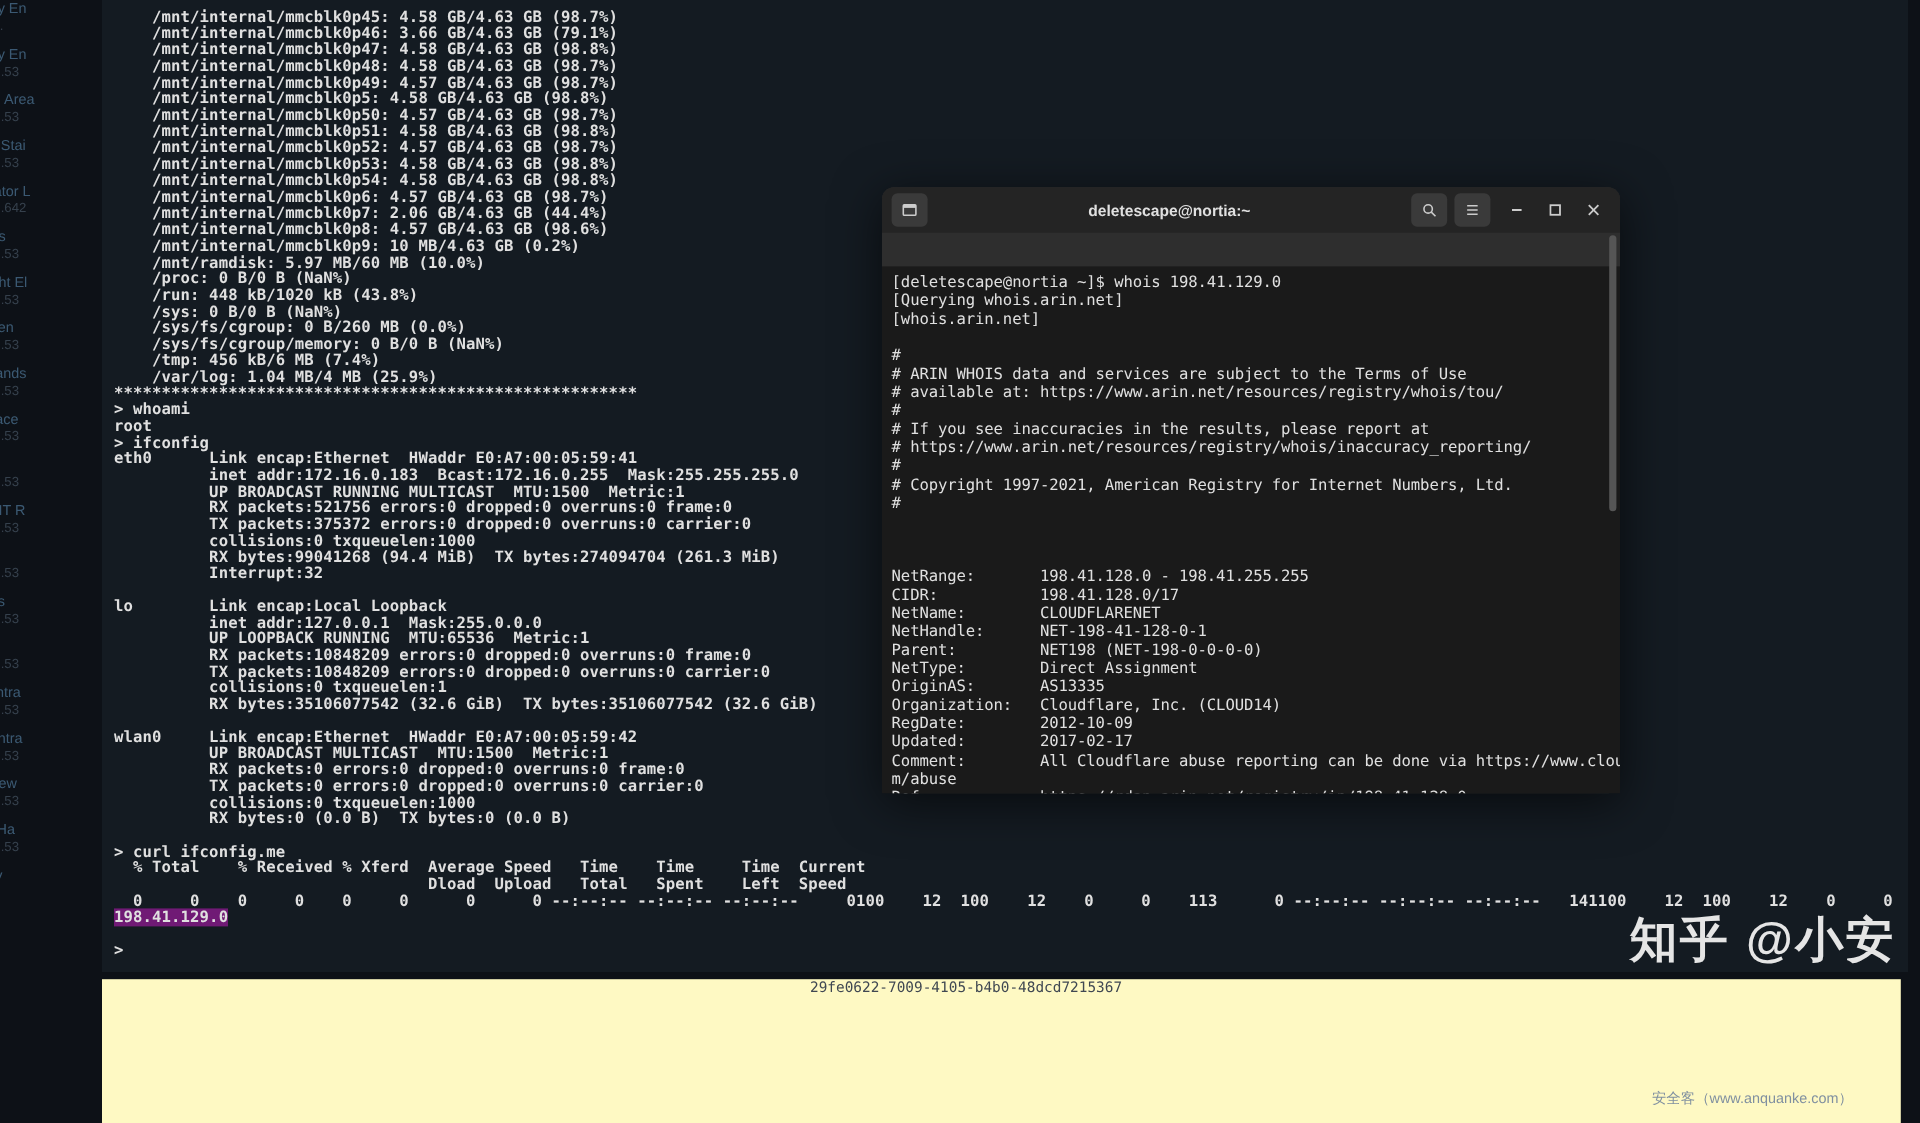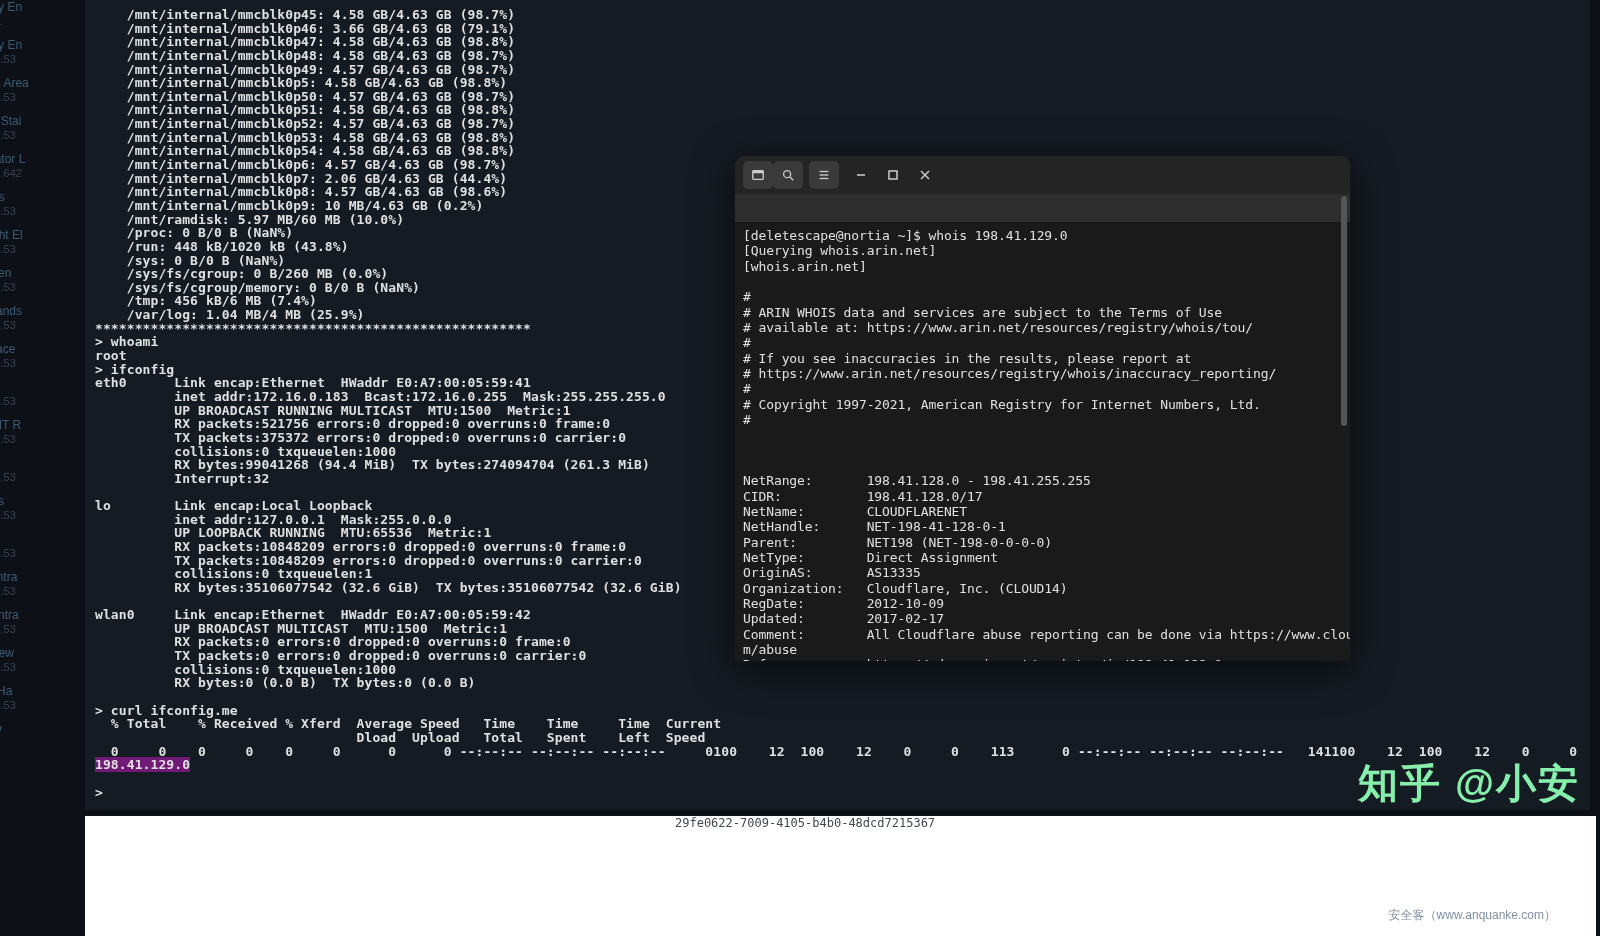--- a/index.html
+++ b/index.html
@@ -102,30 +102,30 @@
   background: #555;
   border-radius: 3px;
 }
 .watermark {
   position: absolute;
   right: 20px;
   bottom: 125px;
   font-family: sans-serif;
   font-size: 40px;
   font-weight: bold;
-  color: #86efac;
+  color: #e5e5e5;
   letter-spacing: 2px;
 }
 .footer {
   position: absolute;
   bottom: 0;
   left: 85px;
-  right: 4px;
+  right: 16px;
   height: 120px;
-  background: #ffffff;
+  background: #fef9c3;
   color: #506070;
   font-family: sans-serif;
   font-size: 12px;
 }
 .footer-content {
   position: absolute;
   right: 40px;
   bottom: 12px;
   color: #8090a0;
 }
@@ -226,20 +226,21 @@
 &gt; </div>
 
 <div class="window2">
   <div class="titlebar">
     <div class="left-btn">
       <svg width="14" height="14" viewBox="0 0 16 16">
           <rect x="2" y="3" width="12" height="10" rx="1" fill="none" stroke="#ccc" stroke-width="1.5"></rect>
           <rect x="2" y="3" width="12" height="3" fill="#ccc"></rect>
         </svg>
     </div>
+    <div class="title">deletescape@nortia:~</div>
     <div class="btn-group">
       <div class="right-btn">
         <svg width="14" height="14" viewBox="0 0 16 16">
             <circle cx="7" cy="7" r="4" fill="none" stroke="#ccc" stroke-width="1.5"></circle>
             <line x1="10" y1="10" x2="14" y2="14" stroke="#ccc" stroke-width="1.5"></line>
           </svg>
       </div>
       <div class="right-btn">
         <svg width="14" height="14" viewBox="0 0 16 16">
             <line x1="3" y1="4" x2="13" y2="4" stroke="#ccc" stroke-width="1.5"></line>

